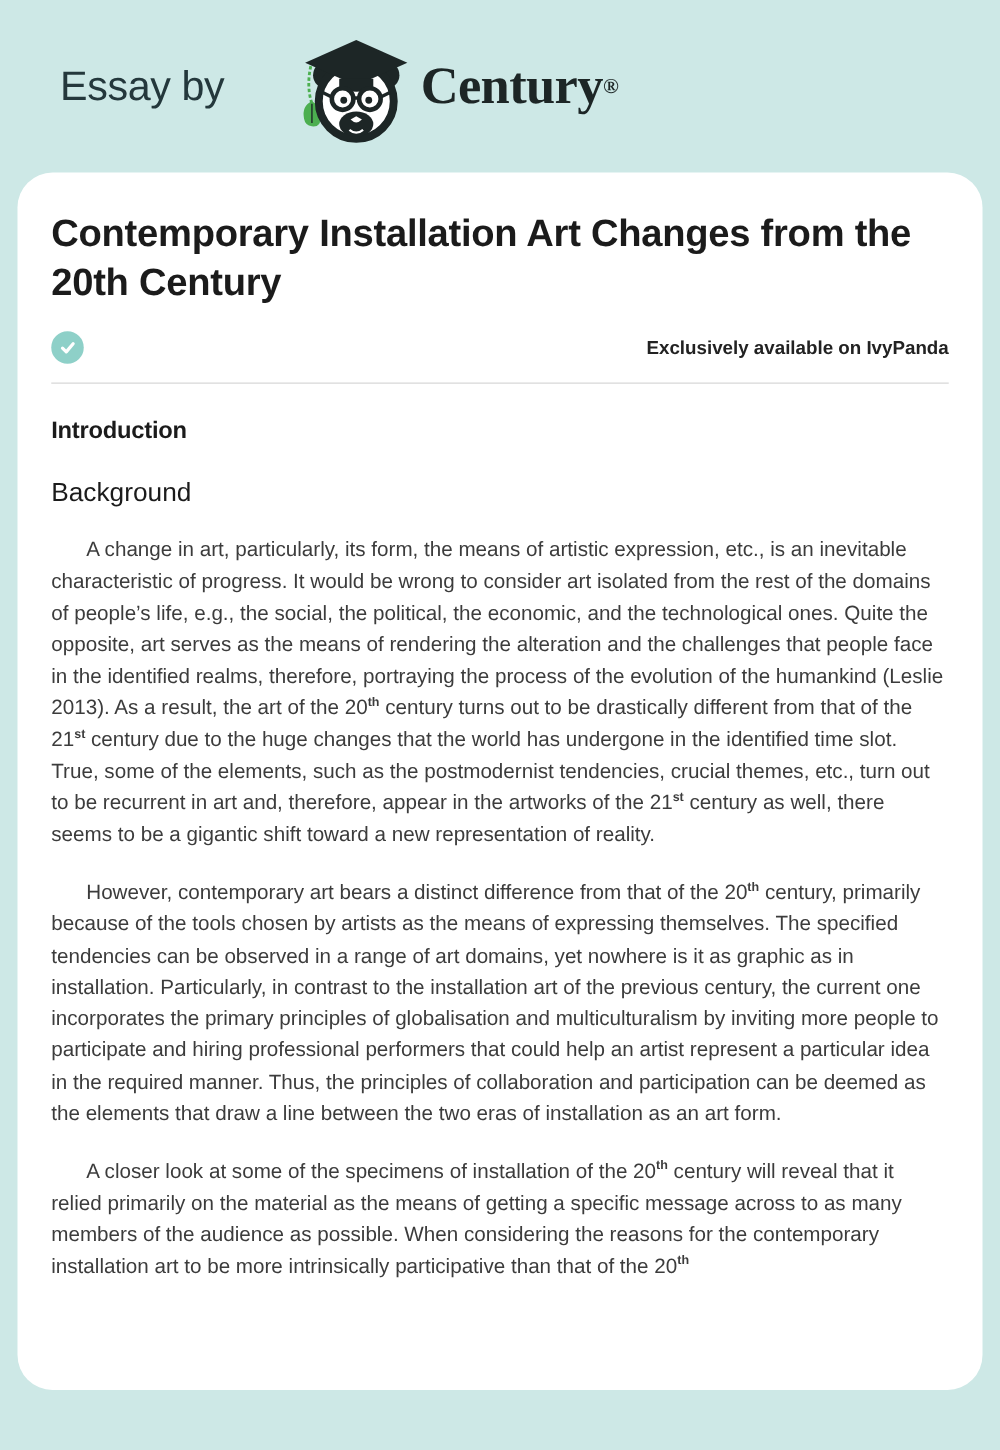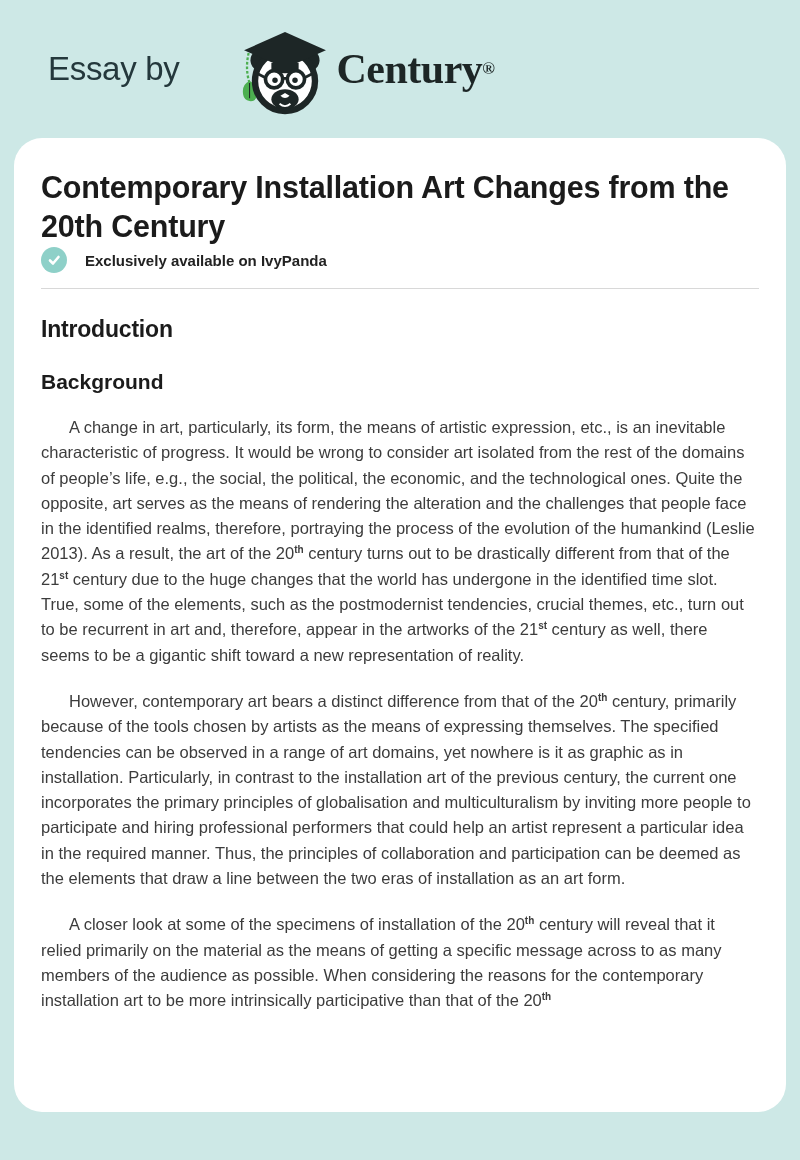--- a/index.html
+++ b/index.html
@@ -70,51 +70,52 @@
     margin:0;
     font-size:30.5px;
     line-height:39px;
     font-weight:700;
     color:var(--ink);
     letter-spacing:-0.2px;
   }
   .exclusive{
     display:flex;
     align-items:center;
-    gap:18px;
-    margin-top:1px;
+    gap:3px;
+    margin-top:19px;
+    justify-content:space-between;
   }
   .check-circle{
     width:26px;height:26px;
     border-radius:50%;
     background:var(--accent-teal);
     display:flex;align-items:center;justify-content:center;
     flex:0 0 auto;
   }
   .exclusive-text{
     font-size:15px;
     font-weight:700;
     color:#222222;
   }
   .divider{
     border:none;
     border-top:1px solid var(--divider);
     margin:15px 0 0 0;
   }
   .h-intro{
     margin:27px 0 0 0;
-    font-size:23px;
+    font-size:19px;
     font-weight:700;
     color:var(--ink);
     letter-spacing:-0.2px;
   }
   .h-background{
     margin:27px 0 0 0;
     font-size:21px;
-    font-weight:700;
+    font-weight:400;
     color:var(--ink);
   }
   .body-par{
     margin:21px 0 0 0;
     font-size:16.5px;
     line-height:25.3px;
     color:var(--body-ink);
     text-indent:28px;
   }
   .body-par sup{

